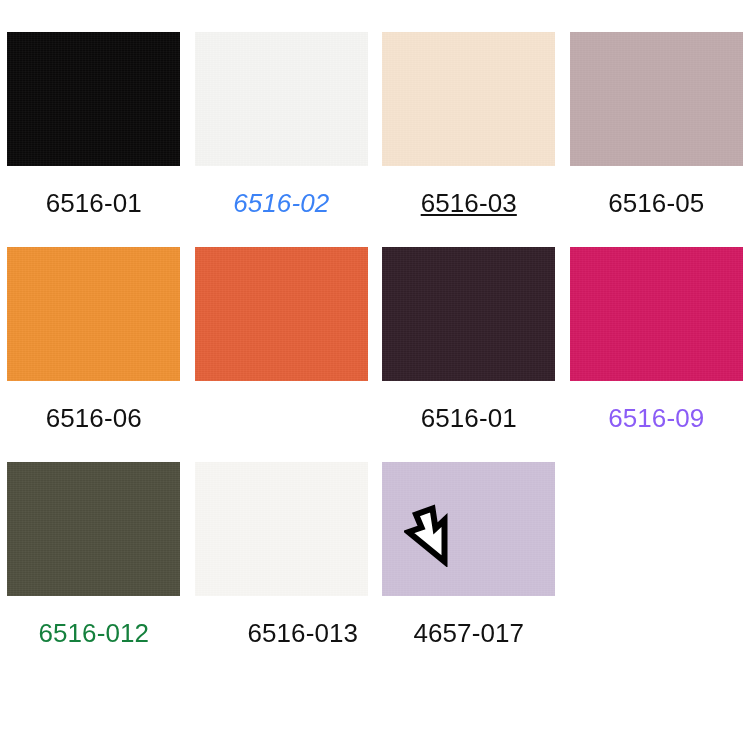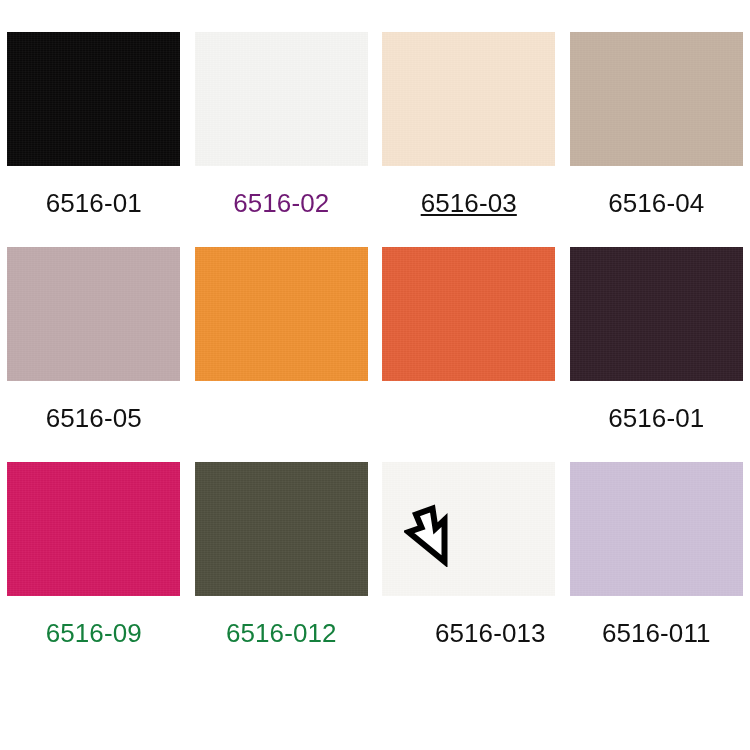--- a/index.html
+++ b/index.html
@@ -92,57 +92,54 @@
 </head>
 <body style="background: rgb(255, 255, 255);">
 
 <div id="swatch-grid">
     <div class="swatch-cell">
       <div class="swatch-chip" style="background: rgb(11, 10, 10);"></div>
       <div class="swatch-label" style="color: rgb(17, 17, 17);">6516-01</div>
     </div>
     <div class="swatch-cell">
       <div class="swatch-chip chip-light" style="background: rgb(244, 244, 242);"></div>
-      <div class="swatch-label" style="color: #701a75;">6516-02</div>
+      <div class="swatch-label" style="color: #3b82f6; font-style: italic;">6516-02</div>
     </div>
     <div class="swatch-cell">
       <div class="swatch-chip chip-light" style="background: rgb(245, 227, 207);"></div>
       <div class="swatch-label" style="color: rgb(17, 17, 17); text-decoration: underline;">6516-03</div>
-    </div>
-    <div class="swatch-cell">
-      <div class="swatch-chip chip-light" style="background: rgb(196, 178, 162);"></div>
-      <div class="swatch-label" style="color: rgb(17, 17, 17);">6516-04</div>
     </div>
     <div class="swatch-cell">
       <div class="swatch-chip chip-light" style="background: rgb(192, 171, 173);"></div>
       <div class="swatch-label" style="color: rgb(17, 17, 17); text-align: right;">6516-05</div>
     </div>
     <div class="swatch-cell">
       <div class="swatch-chip" style="background: rgb(239, 146, 52);"></div>
+      <div class="swatch-label" style="color: rgb(17, 17, 17);">6516-06</div>
     </div>
     <div class="swatch-cell">
       <div class="swatch-chip" style="background: rgb(228, 97, 58);"></div>
     </div>
     <div class="swatch-cell">
       <div class="swatch-chip" style="background: rgb(51, 32, 42);"></div>
       <div class="swatch-label" style="color: rgb(17, 17, 17);">6516-01</div>
     </div>
     <div class="swatch-cell">
       <div class="swatch-chip" style="background: rgb(211, 26, 99);"></div>
-      <div class="swatch-label" style="color: #15803d;">6516-09</div>
+      <div class="swatch-label" style="color: #8b5cf6;">6516-09</div>
     </div>
     <div class="swatch-cell">
       <div class="swatch-chip" style="background: rgb(80, 80, 63);"></div>
       <div class="swatch-label" style="color: #15803d;">6516-012</div>
     </div>
     <div class="swatch-cell">
       <div class="swatch-chip chip-light" style="background: rgb(247, 246, 243);"></div>
       <div class="swatch-label" style="color: rgb(17, 17, 17); margin-left: 43px;">6516-013</div>
     </div>
     <div class="swatch-cell">
       <div class="swatch-chip chip-light" style="background: rgb(205, 192, 216);"></div>
-      <div class="swatch-label" style="color: rgb(17, 17, 17);">6516-011</div>
+      <div class="swatch-label" style="color: rgb(17, 17, 17);">4657-017</div>
     </div>
   </div>
 
 <svg id="cursor-arrow" viewBox="0 0 56 64" xmlns="http://www.w3.org/2000/svg" aria-hidden="true" style="left: 404px; top: 503px;">
   <path d="M 28.5 5.5 L 12.0 11.5 L 17.5 24.5 L 4.5 29.0 L 40.5 58.5 L 40.5 17.0 L 31.5 25.5 Z" fill="#ffffff" stroke="#000000" stroke-width="6" stroke-linejoin="miter" stroke-linecap="butt"></path>
 </svg>
 
 </body></html>

